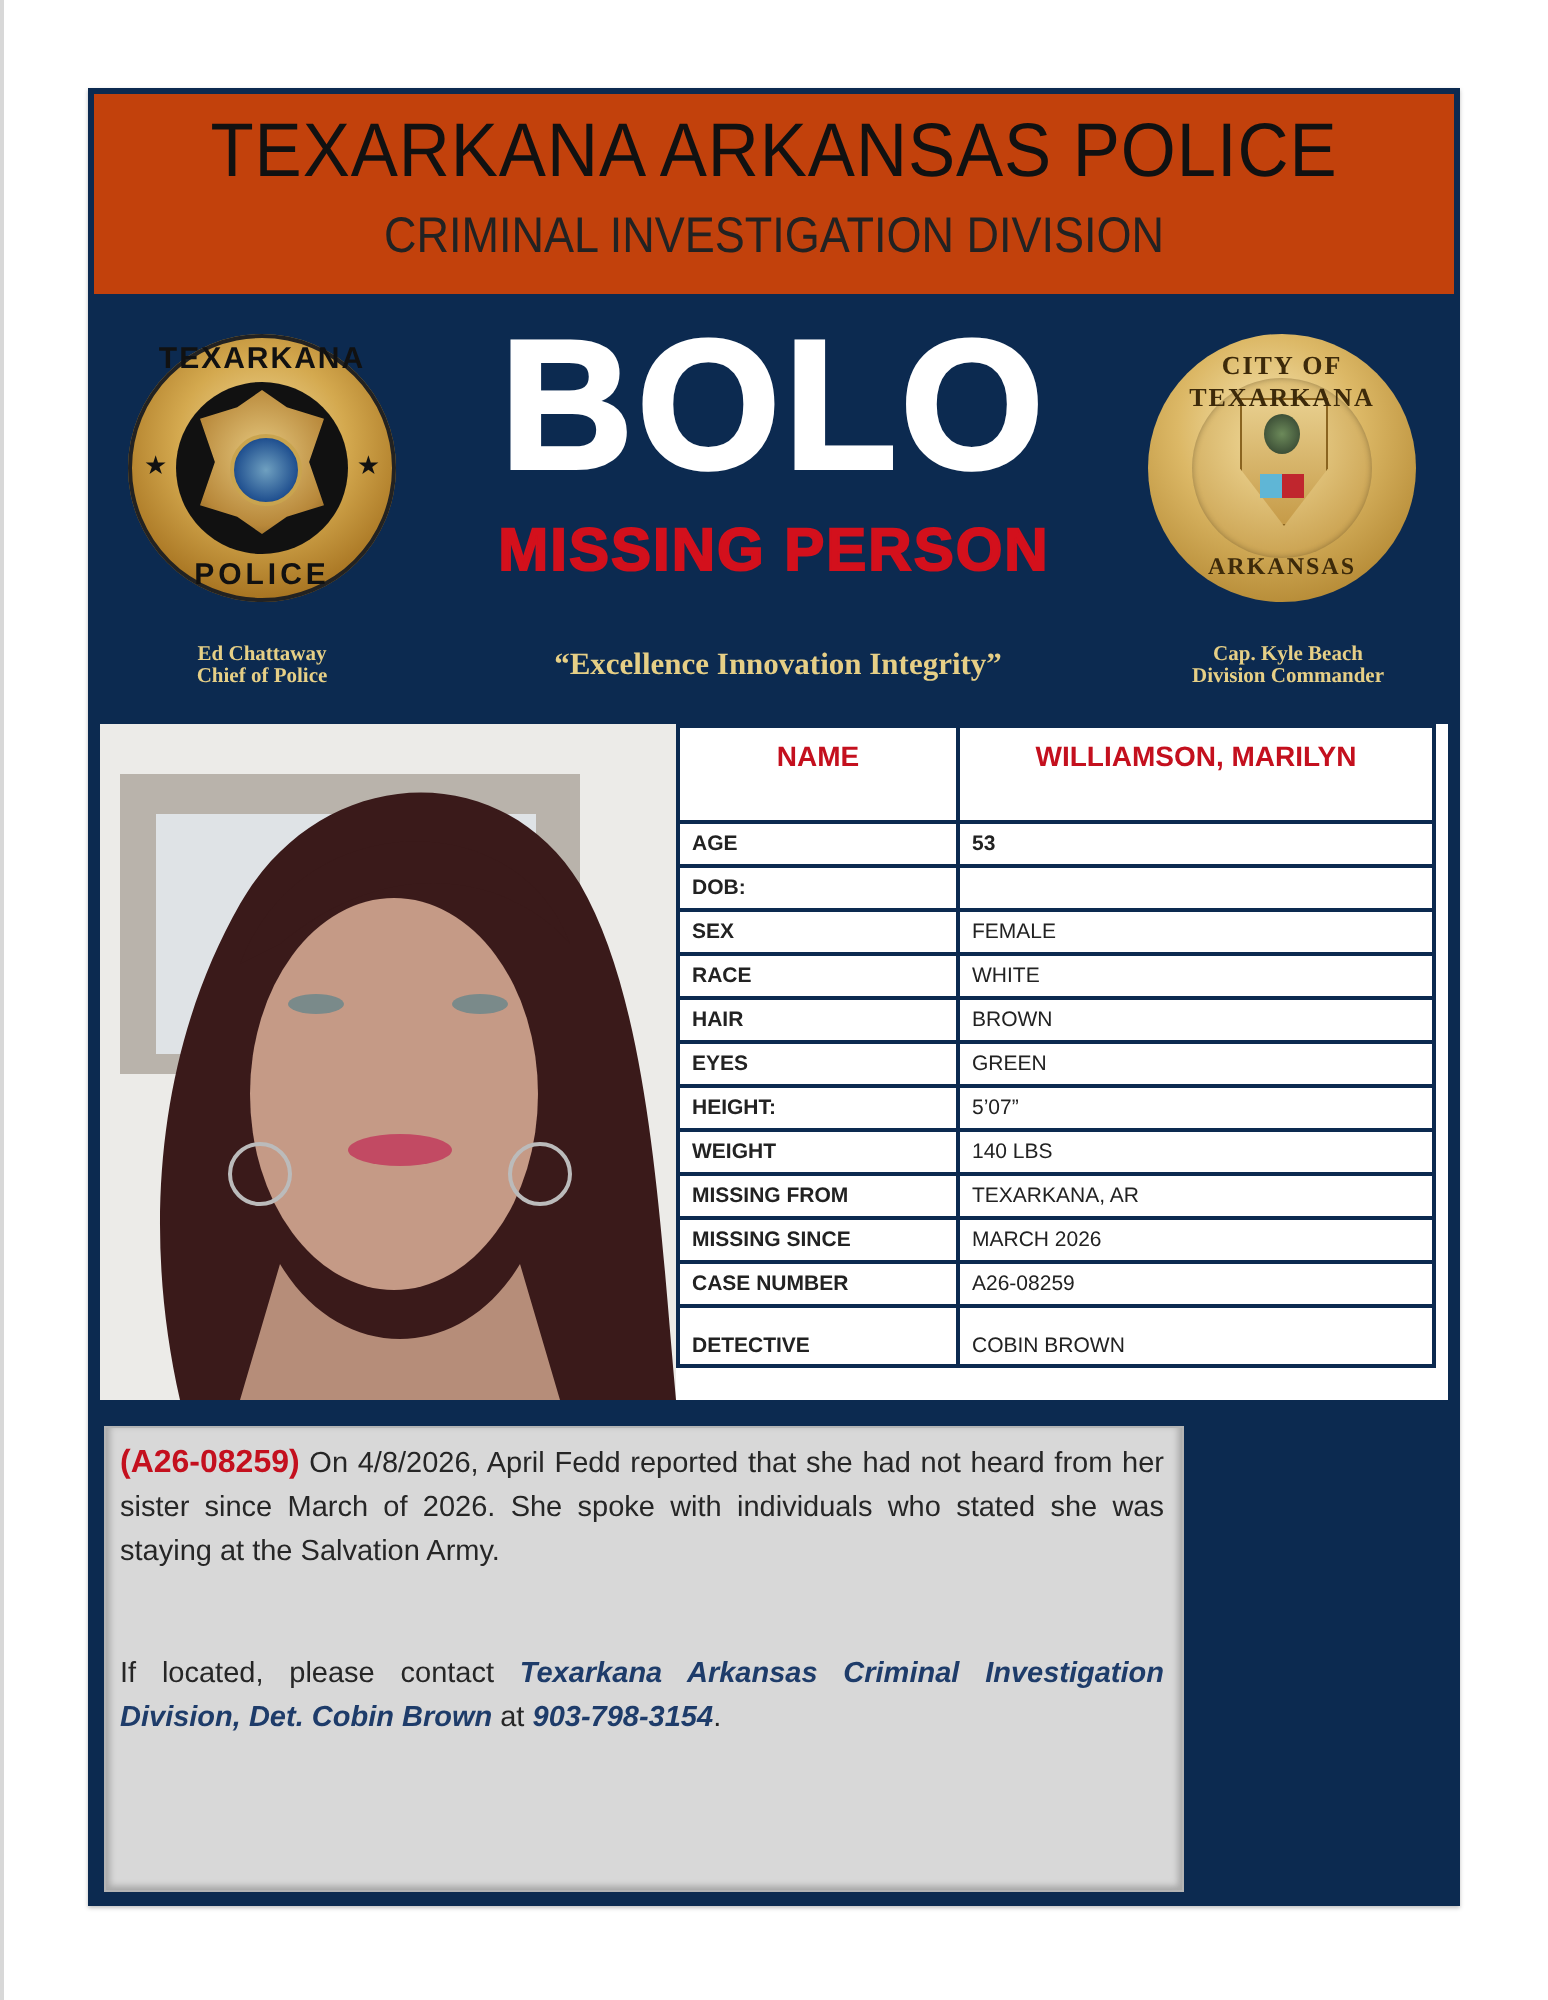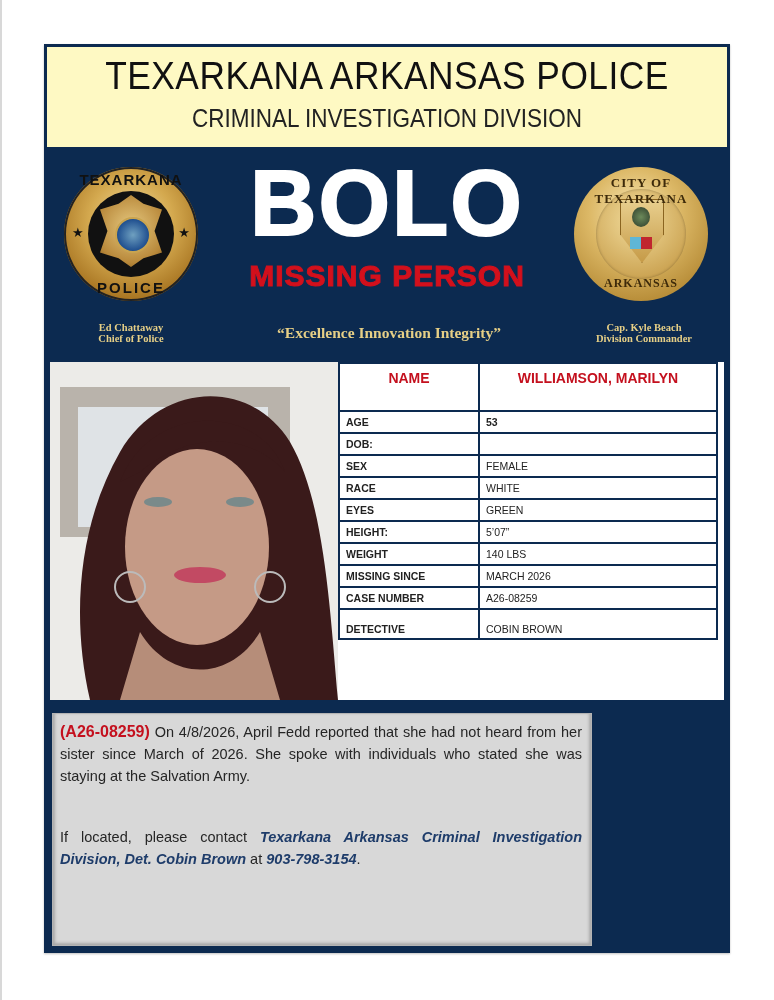--- a/index.html
+++ b/index.html
@@ -1,19 +1,19 @@
 <!DOCTYPE html>
 <html><head>
 <meta charset="utf-8">
 <style>
   html,body{margin:0;padding:0;}
   body{width:774px;height:1000px;background:#ffffff;position:relative;overflow:hidden;font-family:"Liberation Sans",sans-serif;}
   .page-edge{position:absolute;left:0;top:0;width:2px;height:1000px;background:#d8d8d8;}
   .frame{position:absolute;left:44px;top:44px;width:686px;height:909px;background:#0c2a50;box-shadow:0 1px 2px rgba(0,0,0,.25);}
-  .header{position:absolute;left:3px;top:3px;width:680px;height:100px;background:#fef9c3;text-align:center;}
+  .header{position:absolute;left:3px;top:3px;width:680px;height:100px;background:#c2410c;text-align:center;}
   .header .title{position:absolute;left:0;right:0;top:8px;font-size:38px;color:#111;letter-spacing:0.5px;font-family:"Liberation Sans Narrow","Liberation Sans",sans-serif;transform:scaleX(0.93);}
   .header .subtitle{position:absolute;left:0;right:0;top:57px;font-size:25px;color:#222;font-family:"Liberation Sans",sans-serif;transform:scaleX(0.9);}
   .band{position:absolute;left:0;top:103px;width:686px;height:213px;}
   .badge{position:absolute;width:134px;height:134px;border-radius:50%;}
   .badge-left{left:20px;top:20px;background:radial-gradient(circle at 50% 40%,#f2dca0 0%,#d4a94f 40%,#a87522 75%,#6b4610 100%);box-shadow:0 0 0 2px #222 inset;}
   .badge-left .inner{position:absolute;left:24px;top:24px;width:86px;height:86px;border-radius:50%;background:#111;}
   .badge-left .shield{position:absolute;left:36px;top:28px;width:62px;height:72px;background:radial-gradient(circle at 50% 45%,#e6c980,#b8883a 70%,#7a5318);clip-path:polygon(50% 0,70% 12%,100% 20%,88% 50%,100% 80%,70% 88%,50% 100%,30% 88%,0 80%,12% 50%,0 20%,30% 12%);}
   .badge-left .seal{position:absolute;left:51px;top:50px;width:32px;height:32px;border-radius:50%;background:radial-gradient(circle,#6fa0c0,#1f4f8f 70%);border:2px solid #c9a44f;}
   .badge-text{position:absolute;font-weight:bold;color:#111;font-family:"Liberation Sans",sans-serif;}
   .badge-left .t-top{left:0;right:0;top:4px;text-align:center;font-size:15px;letter-spacing:1px;}
@@ -127,30 +127,38 @@
           </tr>
       <tr>
             <td class="k">SEX</td>
             <td>FEMALE</td>
           </tr>
       <tr>
             <td class="k">RACE</td>
             <td>WHITE</td>
           </tr>
       <tr>
+            <td class="k">HAIR</td>
+            <td>BROWN</td>
+          </tr>
+      <tr>
             <td class="k">EYES</td>
             <td>GREEN</td>
           </tr>
       <tr>
             <td class="k">HEIGHT:</td>
             <td>5’07”</td>
           </tr>
       <tr>
             <td class="k">WEIGHT</td>
             <td>140 LBS</td>
+          </tr>
+      <tr>
+            <td class="k">MISSING FROM</td>
+            <td>TEXARKANA, AR</td>
           </tr>
       <tr>
             <td class="k">MISSING SINCE</td>
             <td>MARCH 2026</td>
           </tr>
       <tr>
             <td class="k">CASE NUMBER</td>
             <td>A26-08259</td>
           </tr>
       <tr class="tall">

